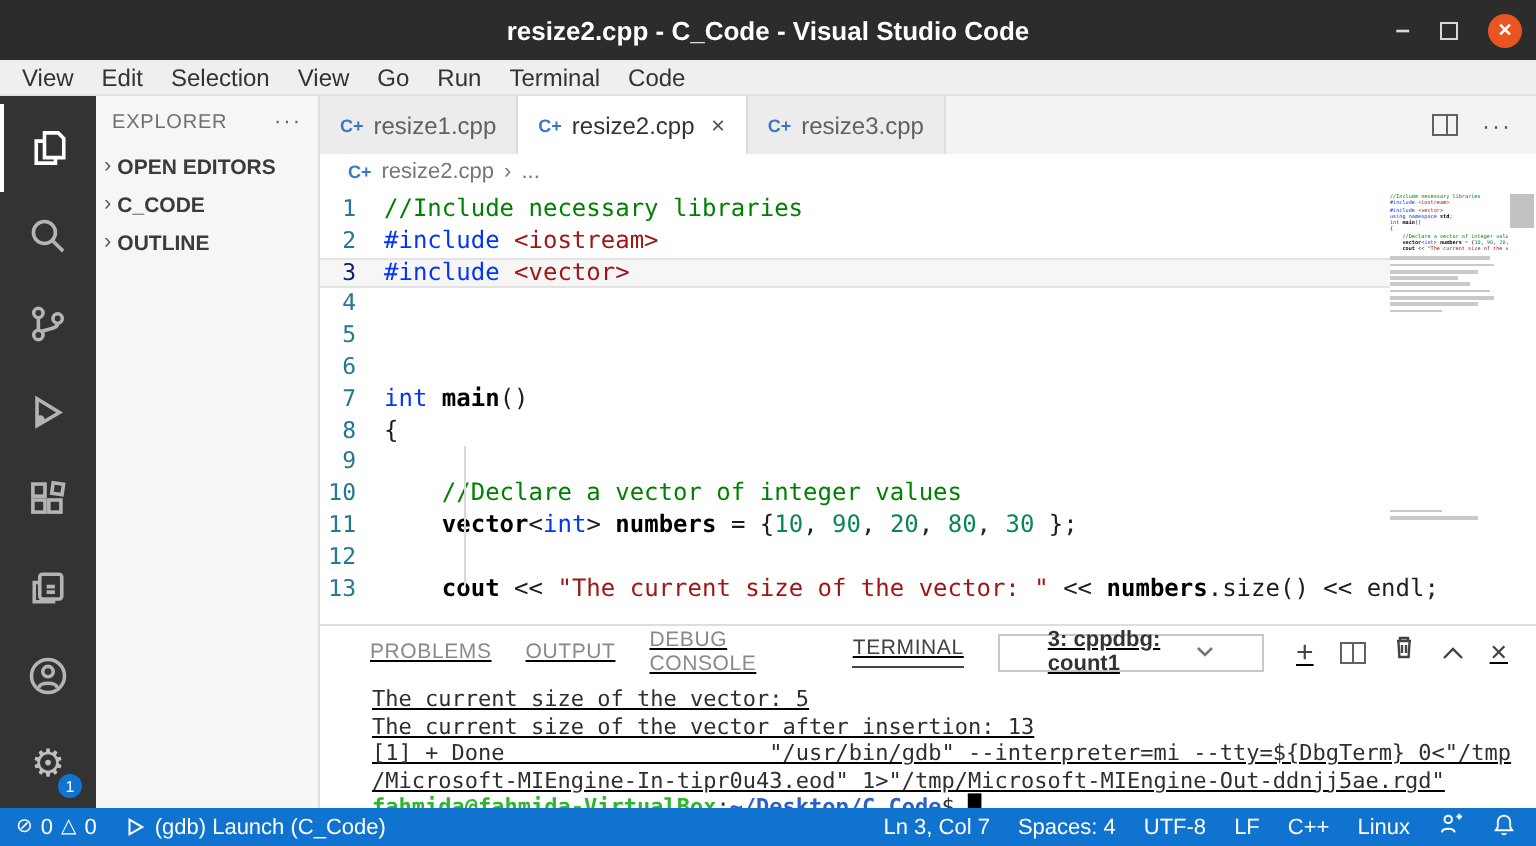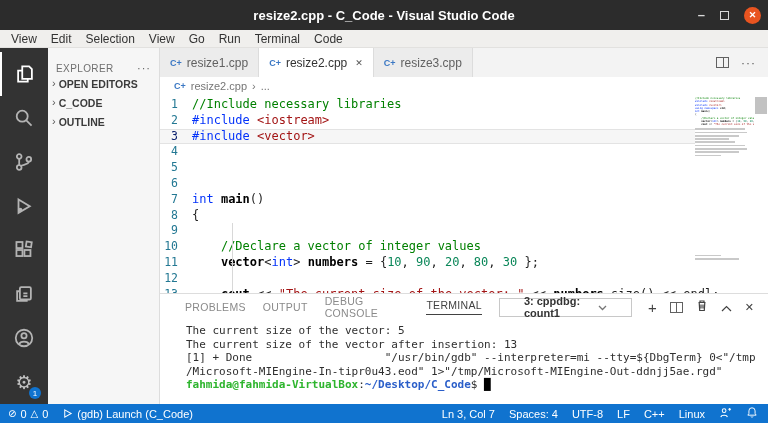--- a/index.html
+++ b/index.html
@@ -29,21 +29,21 @@
   .ab-icon { width:48px; height:45px; display:flex; align-items:center; justify-content:center; position:relative; }
   .ab-icon svg { stroke:#b4b4b4; fill:none; stroke-width:1.3; }
   .ab-icon.active { border-left:2px solid #fff; }
   .ab-icon.active svg { stroke:#fff; }
   .ab-bottom { margin-top:auto; }
   .gear-glyph { color:#c0c0c0; font-size:19px; font-family:"DejaVu Sans",sans-serif; }
   .badge { position:absolute; right:7px; bottom:5px; width:12px; height:12px; border-radius:50%;
            background:#1073cf; color:#fff; font-size:8px; display:flex; align-items:center; justify-content:center; }
 
   .sidebar { width:112px; background:#f6f6f6; border-right:1px solid #ddd; flex:none; }
-  .sb-header { height:26px; display:flex; align-items:flex-end; padding:0 8px; color:#6f6f6f;
+  .sb-header { height:26px; display:flex; align-items:center; padding:0 8px; color:#6f6f6f;
                font-size:10px; letter-spacing:.4px; }
   .sb-more { margin-left:auto; color:#616161; font-size:11px; letter-spacing:1px; }
   .sb-section { height:19px; display:flex; align-items:center; gap:3px; padding-left:4px;
                 font-size:10.5px; font-weight:bold; color:#3b3b3b; }
   .sb-chevron { color:#5a5a5a; font-size:11px; font-weight:normal; transform:translateY(-1px); }
 
   .editor-col { flex:1; display:flex; flex-direction:column; min-width:0; background:#fff; }
 
   
   .tabbar { height:29px; background:#f3f3f3; display:flex; align-items:stretch; flex:none; }
@@ -75,21 +75,21 @@
   .minimap { position:absolute; right:14px; top:2px; width:59px; bottom:0; overflow:hidden;
              font-size:2.6px; line-height:3.3px; }
   .mm-line { white-space:pre; transform-origin:left top; }
   .mm-bars i { display:block; height:1.6px; margin-top:1.7px; background:#c9c9c9; }
   .mm-bars .w1{width:44px}.mm-bars .w2{width:50px}.mm-bars .w3{width:34px}.mm-bars .w4{width:52px}
   .mm-bars .w5{width:40px}.mm-bars .w6{width:26px}.mm-bars .gap{background:none;height:8px}
   .scrollbar { position:absolute; right:0; top:0; width:14px; bottom:0; }
   .scroll-thumb { position:absolute; top:2px; left:1px; width:12px; height:17px; background:#c2c2c2; }
 
   
-  .panel { height:111px; border-top:1px solid #ddd; display:flex; flex-direction:column; flex:none; background:#fff; }
+  .panel { height:92px; border-top:1px solid #ddd; display:flex; flex-direction:column; flex:none; background:#fff;text-decoration:underline; }
   .panel-header { height:24px; display:flex; align-items:center; padding:2px 14px 0 25px; flex:none; }
   .panel-tab { margin-right:17px; font-size:10.5px; letter-spacing:.3px; color:#8a8a8a; cursor:default; }
   .panel-tab.active { color:#424242; border-bottom:1px solid #424242; padding-bottom:3px; }
   .dropdown { margin-left:auto; width:136px; height:19px; border:1px solid #c8c8c8; background:#fff;
               display:flex; align-items:center; justify-content:space-between; padding:0 24px;
               font-size:11px; font-weight:bold; color:#333; }
   .dd-chevron svg { stroke:#767676; fill:none; stroke-width:1.3; }
   .panel-icons { display:flex; align-items:center; gap:13px; margin-left:16px; color:#424242; }
   .pi-plus { font-size:15px; font-weight:normal; }
   .pi svg { stroke:#424242; fill:none; stroke-width:1.2; }

